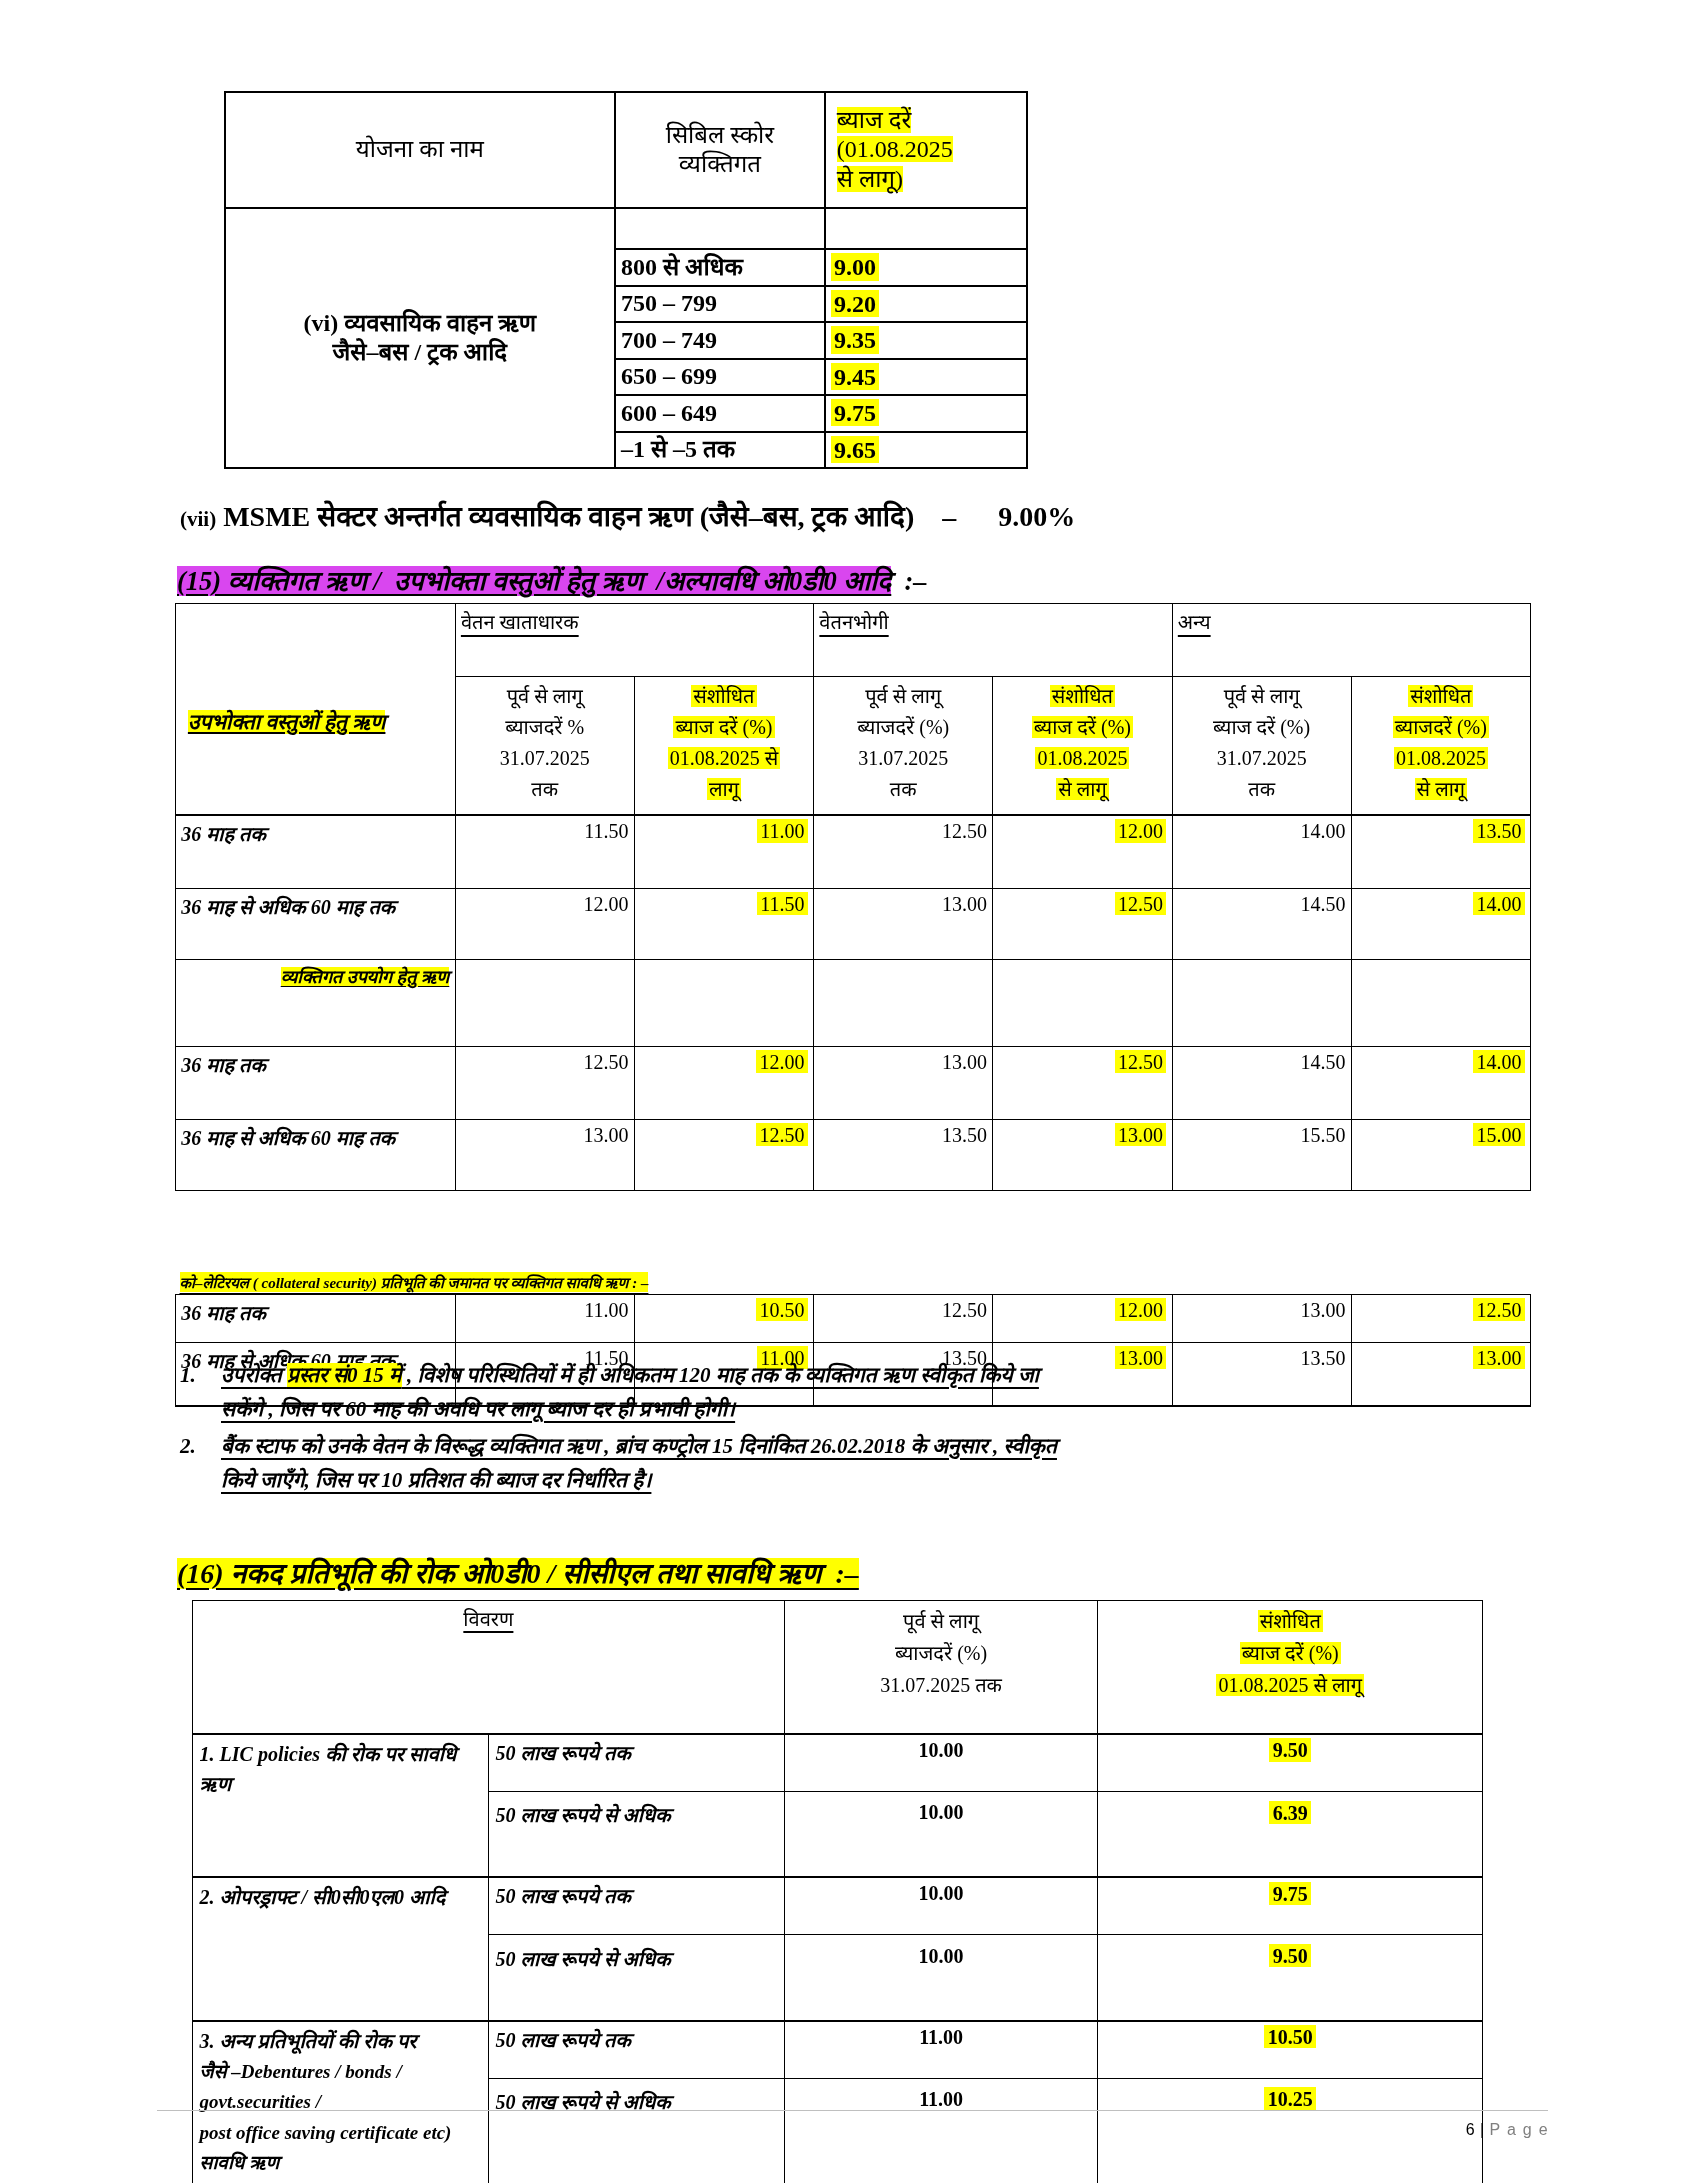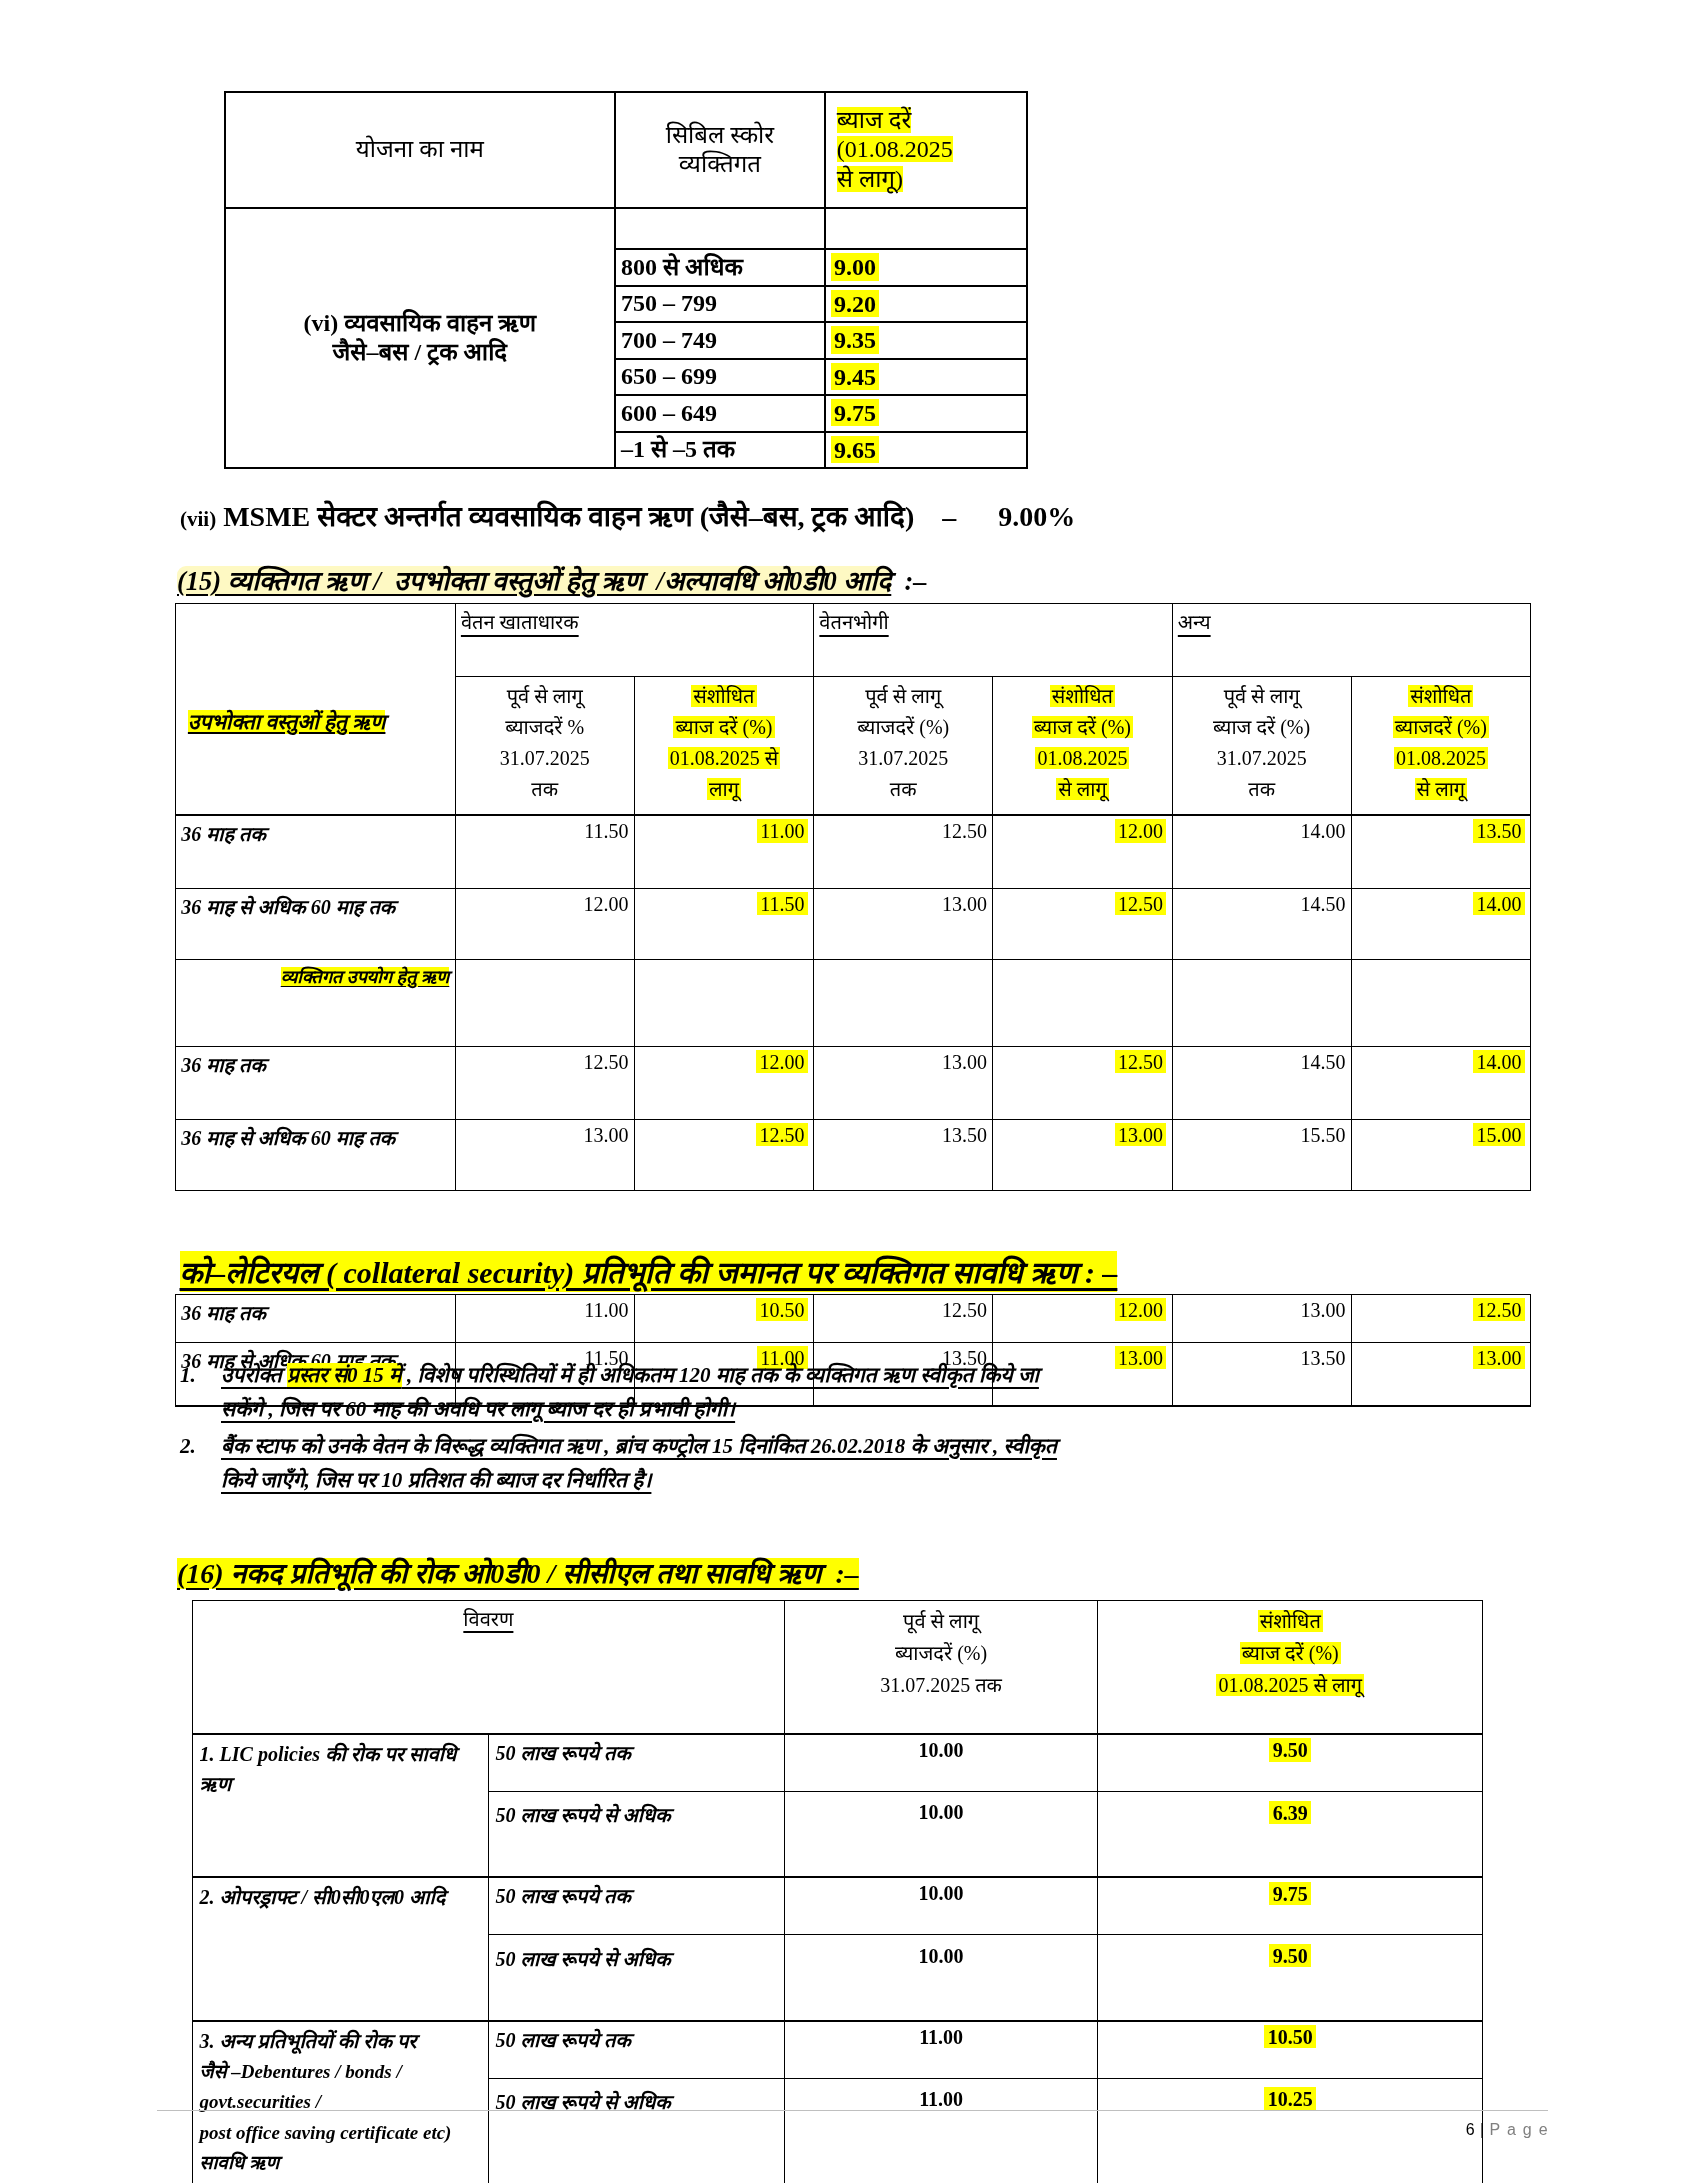--- a/index.html
+++ b/index.html
@@ -70,21 +70,21 @@
   
   .h15 {
     position: absolute;
     left: 177px;
     top: 562px;
     font-size: 26.5px;
     font-weight: bold;
     font-style: italic;
     white-space: pre;
   }
-  .h15 .band { background:#fef9c3; text-decoration: underline; text-underline-offset: 4px; border-radius: 9px;}
+  .h15 .band { background:#d946ef; text-decoration: underline; text-underline-offset: 4px;}
 
   
   .tbl15 {
     position: absolute;
     left: 175px;
     top: 603px;
     width: 1356px;
     border-collapse: collapse;
     table-layout: fixed;
   }
@@ -154,21 +154,21 @@
     height: 103px;
   }
   .collat-inner {
     position: relative;
     height: 103px;
   }
   .collat-text {
     position: absolute;
     left: 4px;
     bottom: 1.3px;
-    font-size: 30px;
+    font-size: 15px;
     font-weight: bold;
     font-style: italic;
     white-space: nowrap;
     background: #FFFF00;
     text-decoration: underline;
     text-underline-offset: 4.6px;
   }
 
   
   .notes {

